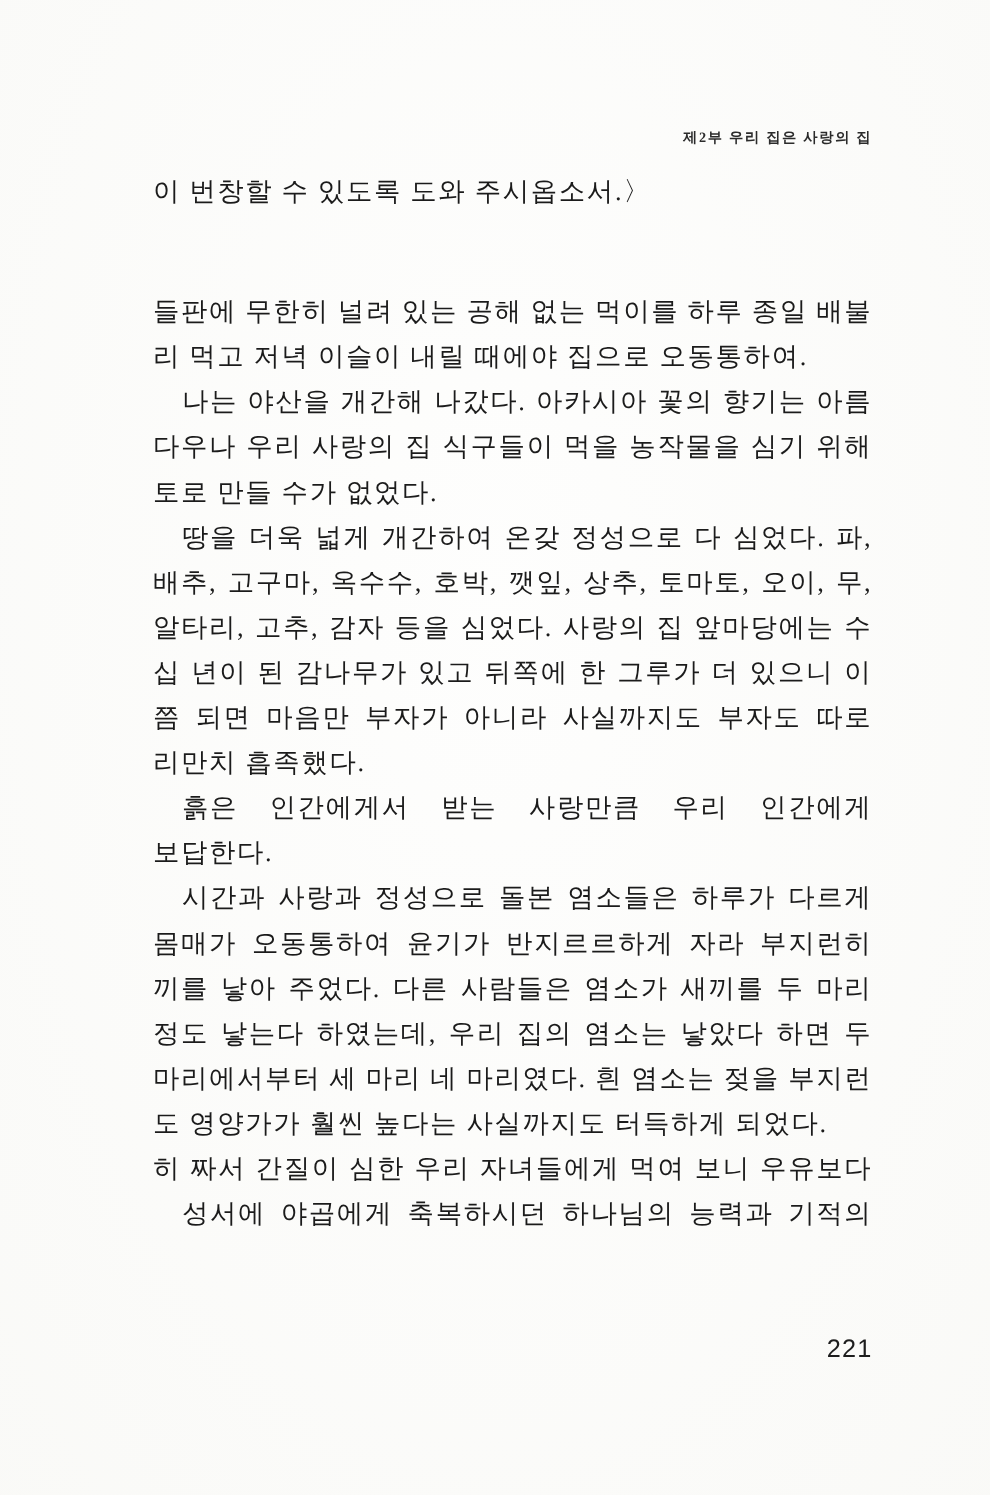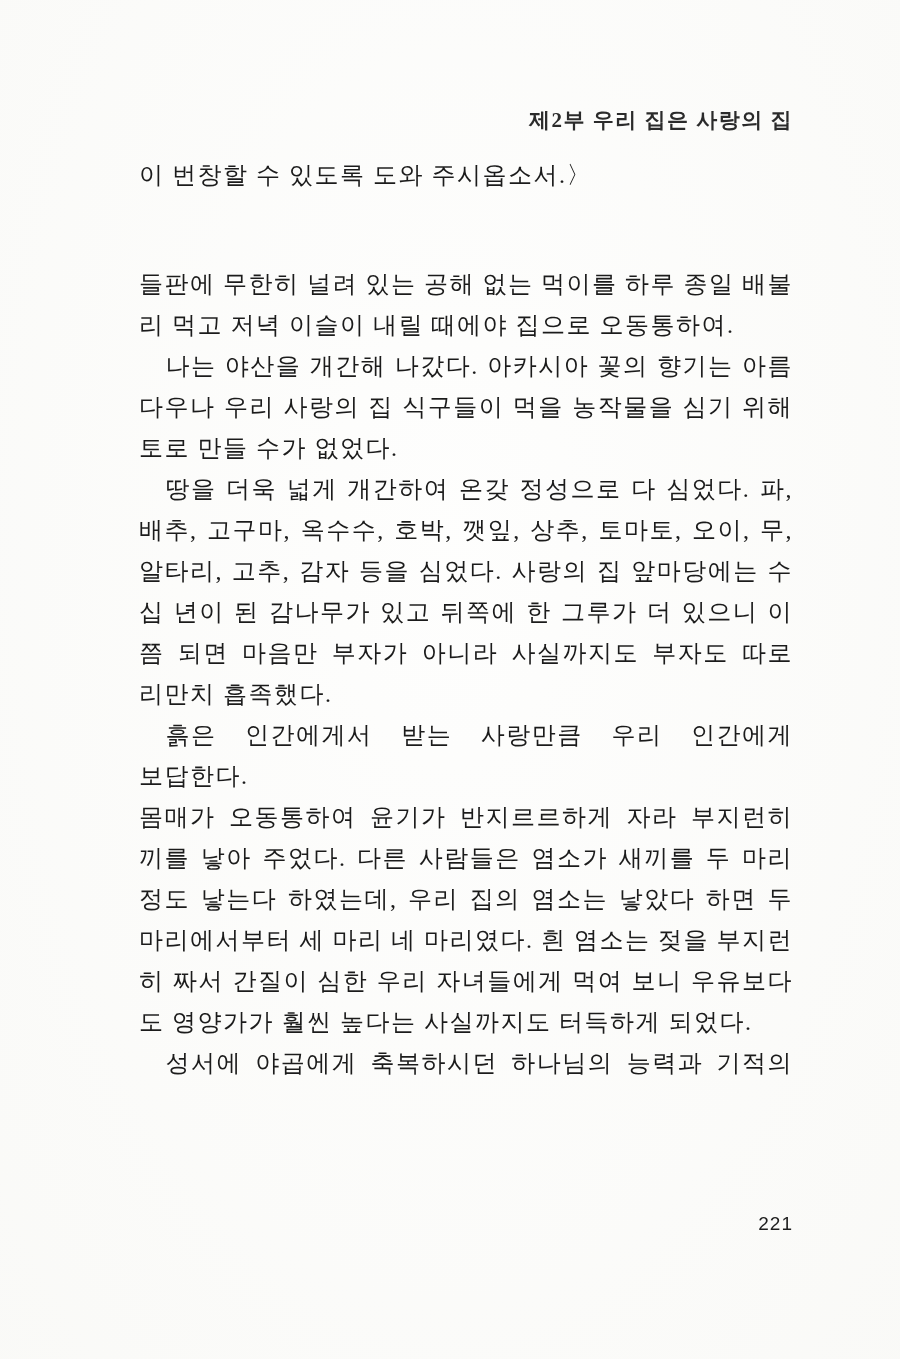--- a/index.html
+++ b/index.html
@@ -15,25 +15,25 @@
     overflow: hidden;
   }
   .page {
     position: absolute;
     inset: 0;
     background:
       radial-gradient(ellipse at 50% 40%, rgba(255,255,255,0.6) 0%, rgba(245,245,242,0.35) 100%);
   }
   .running-header {
     position: absolute;
-    top: 106px;
+    top: 116px;
     left: 139px;
     width: 654px;
     text-align: right;
-    font-size: 21px;
+    font-size: 13px;
     letter-spacing: 1.5px;
     color: #2b2b2b;
     font-weight: bold;
   }
   .body-text {
     position: absolute;
     top: 155px;
     left: 139px;
     width: 654px;
     font-size: 24px;
@@ -62,21 +62,21 @@
   .line.indent-first {
     text-indent: 1.1em;
   }
   .page-number {
     position: absolute;
     top: 1213px;
     left: 139px;
     width: 654px;
     text-align: right;
     font-family: "Liberation Sans", "DejaVu Sans", sans-serif;
-    font-size: 19px;
+    font-size: 23px;
     letter-spacing: 1px;
     color: #1d1d1d;
   }
 </style>
 </head>
 <body>
 
 <div class="page">
   <div class="running-header">제2부 우리 집은 사랑의 집</div>
 
@@ -99,26 +99,27 @@
         <div class="line">알타리, 고추, 감자 등을 심었다. 사랑의 집 앞마당에는 수</div>
         <div class="line">십 년이 된 감나무가 있고 뒤쪽에 한 그루가 더 있으니 이</div>
         <div class="line">쯤 되면 마음만 부자가 아니라 사실까지도 부자도 따로 없으</div>
         <div class="line last-line">리만치 흡족했다.</div>
       </div>
       <div class="paragraph">
         <div class="line indent-first">흙은 인간에게서 받는 사랑만큼 우리 인간에게 기쁨으로</div>
         <div class="line last-line">보답한다.</div>
       </div>
       <div class="paragraph">
+        <div class="line indent-first">시간과 사랑과 정성으로 돌본 염소들은 하루가 다르게</div>
         <div class="line">몸매가 오동통하여 윤기가 반지르르하게 자라 부지런히 새</div>
         <div class="line">끼를 낳아 주었다. 다른 사람들은 염소가 새끼를 두 마리</div>
         <div class="line">정도 낳는다 하였는데, 우리 집의 염소는 낳았다 하면 두</div>
         <div class="line">마리에서부터 세 마리 네 마리였다. 흰 염소는 젖을 부지런</div>
+        <div class="line last-line">도 영양가가 훨씬 높다는 사실까지도 터득하게 되었다.</div>
         <div class="line">히 짜서 간질이 심한 우리 자녀들에게 먹여 보니 우유보다</div>
-        <div class="line last-line">도 영양가가 훨씬 높다는 사실까지도 터득하게 되었다.</div>
       </div>
       <div class="paragraph">
         <div class="line indent-first">성서에 야곱에게 축복하시던 하나님의 능력과 기적의 역</div>
       </div>
     </div>
 
   <div class="page-number">221</div>
 </div>
 
 </body></html>

